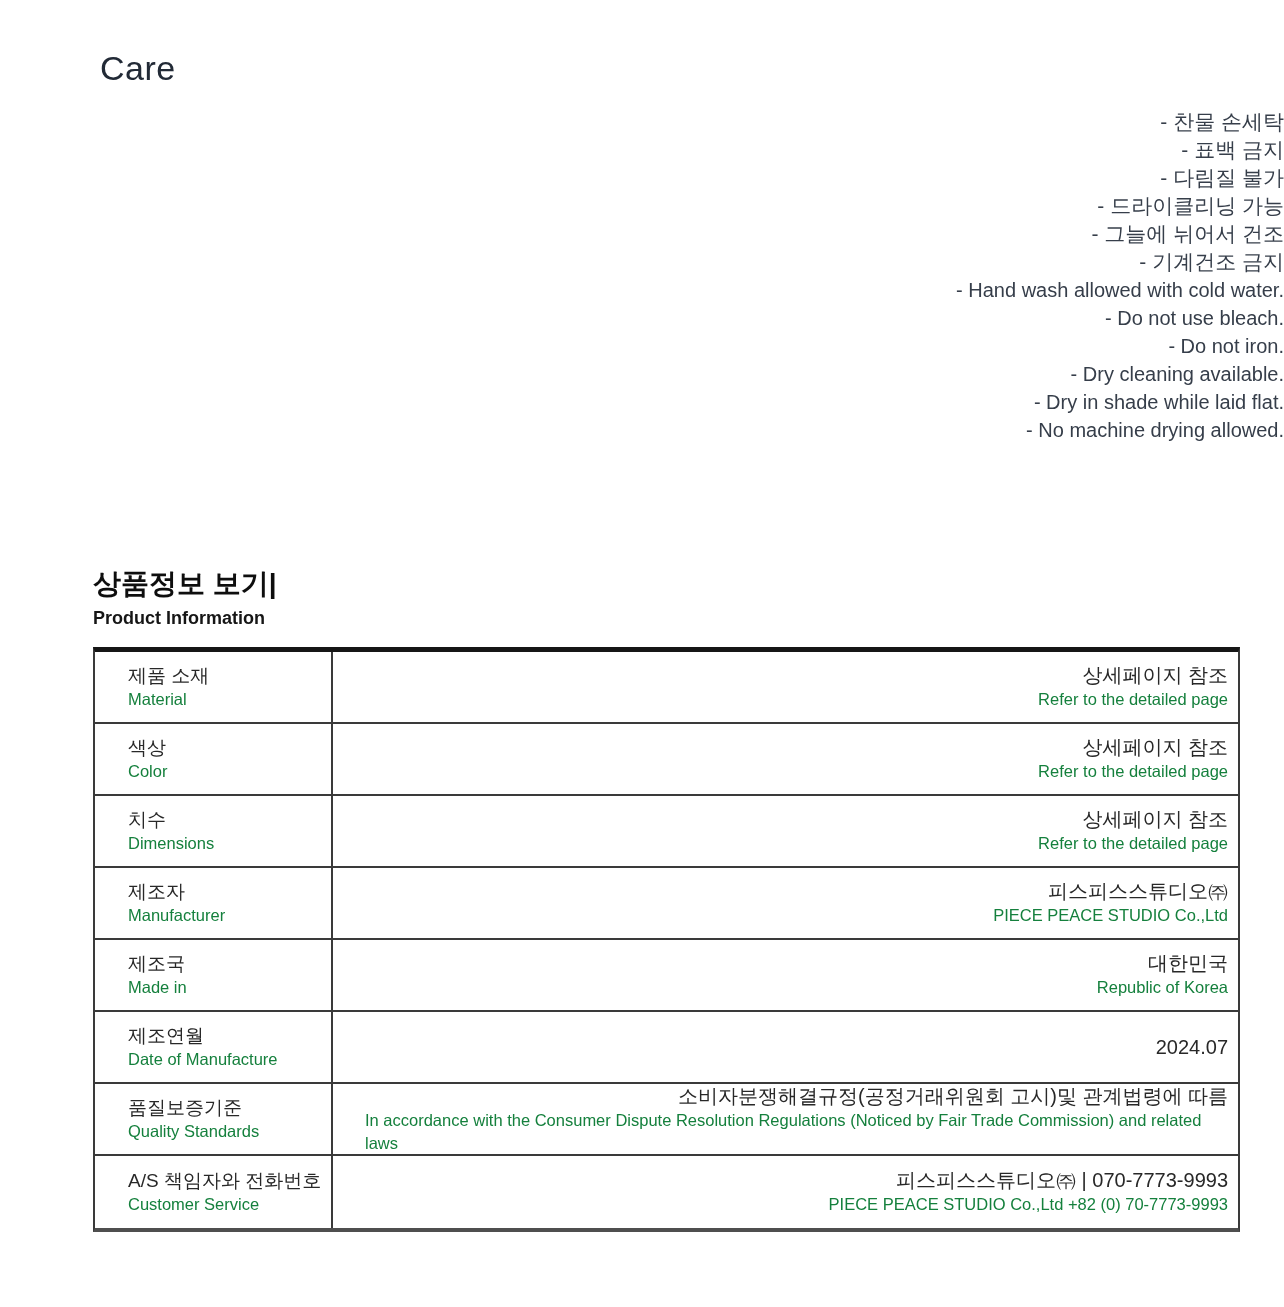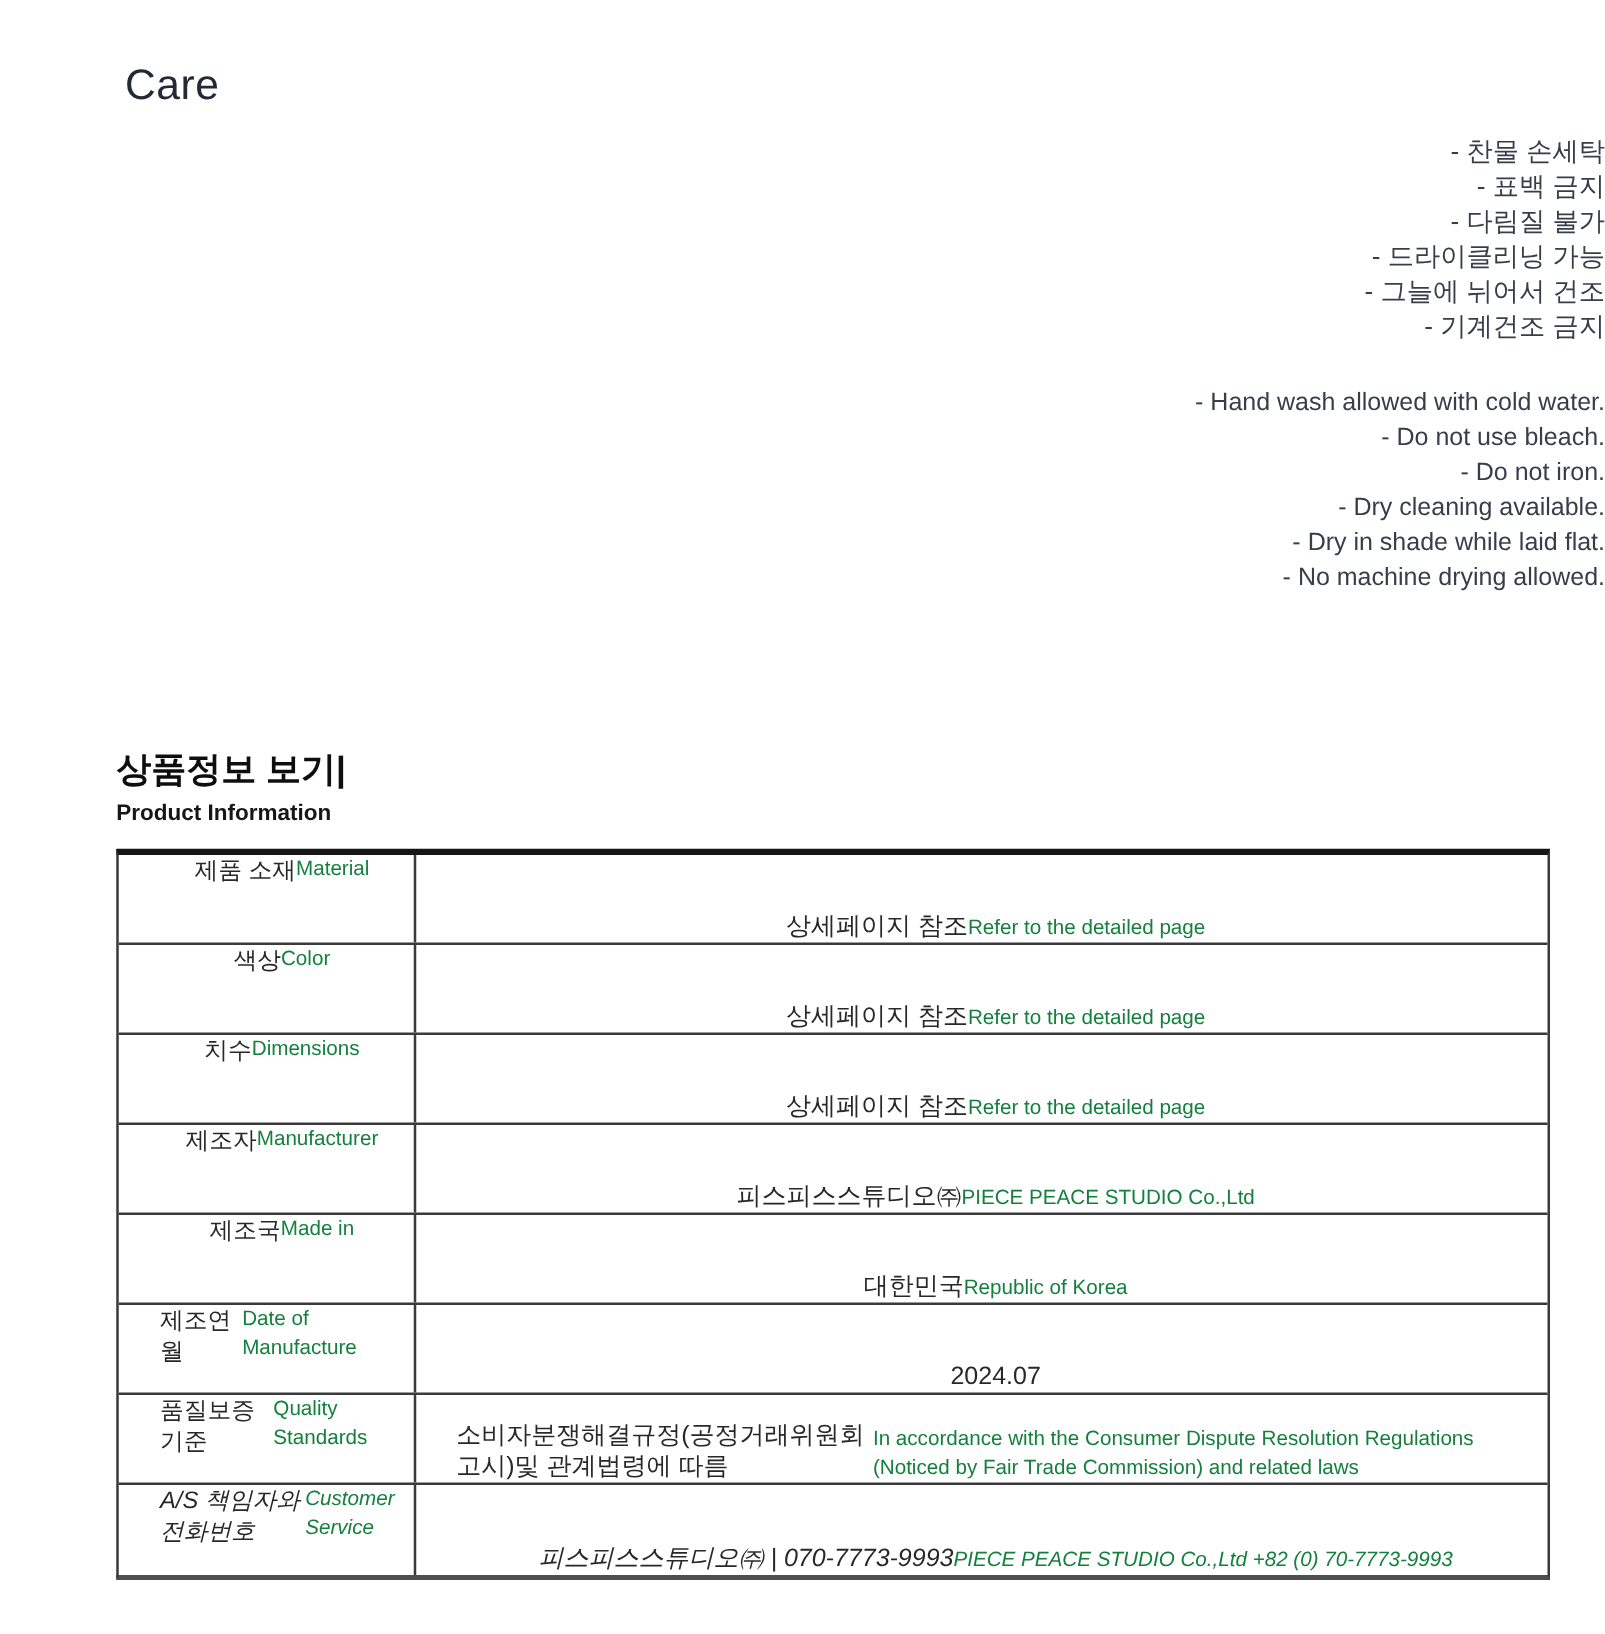--- a/index.html
+++ b/index.html
@@ -39,21 +39,20 @@
     margin: 0;
     padding: 0;
     margin-left: 104px;
     text-align: right;
   }
   .care-list.ko {
     margin-top: 18px;
     font-size: 21px;
   }
   .care-list.en {
-    margin-top: 32px;
     font-size: 20px;
   }
   .care-list li {
     line-height: 28px;
     color: #363e4a;
     white-space: pre;
   }
 
   
   .product-info-section {
@@ -87,25 +86,24 @@
     background: #ffffff;
   }
   .info-row {
     display: flex;
     height: 72px;
     border-bottom: 2px solid #3a3a3a;
     box-sizing: border-box;
   }
   .info-row:last-child {
     border-bottom: none;
-    font-style: italic;
   }
   .cell {
     display: flex;
-    flex-direction: row;
+    flex-direction: column;
     justify-content: center;
     box-sizing: border-box;
   }
   .cell-label {
     width: 238px;
     min-width: 238px;
     border-right: 2px solid #3a3a3a;
     padding-left: 33px;
     padding-right: 8px;
   }

